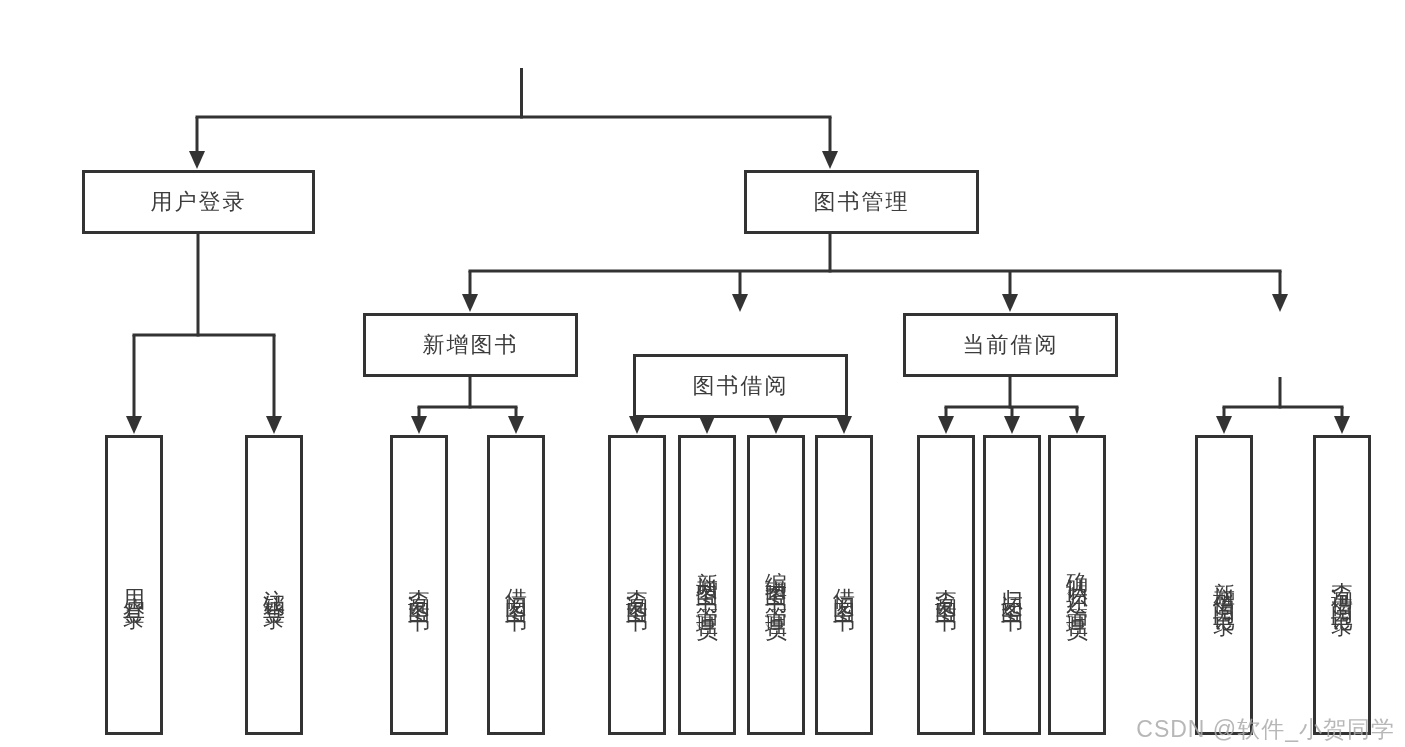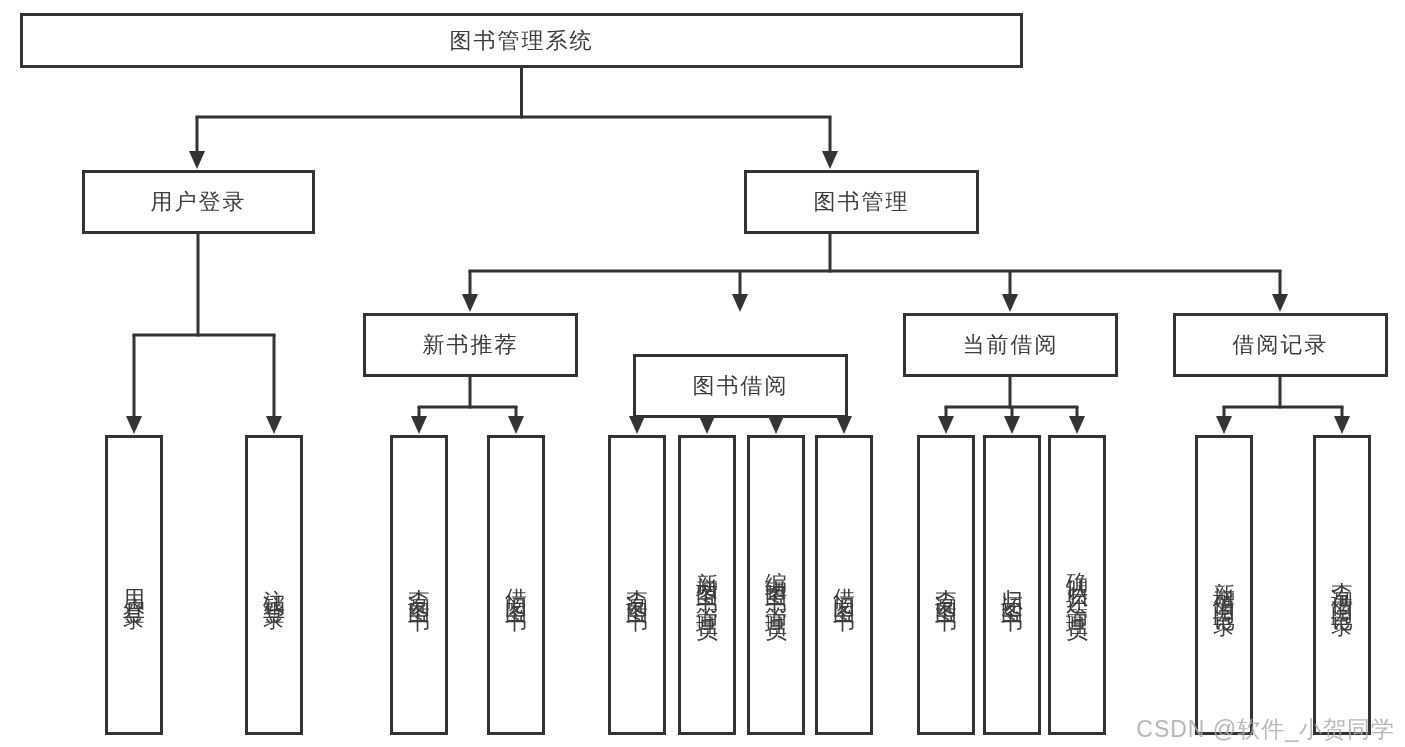--- a/index.html
+++ b/index.html
@@ -128,43 +128,37 @@
     <g>
       <line x1="1280" y1="377" x2="1280" y2="408.5"></line>
       <line x1="1222.5" y1="407" x2="1343.5" y2="407"></line>
       <line x1="1224" y1="407" x2="1224" y2="421"></line>
       <polygon points="1216,416 1232,416 1224,434"></polygon>
       <line x1="1342" y1="407" x2="1342" y2="421"></line>
       <polygon points="1334,416 1350,416 1342,434"></polygon>
     </g>
   </svg>
 
-  <div class="hbox" style="left:20px;top:13px;width:1003px;height:55px;">
-    <span>图书管理系统</span>
-  </div>
 
   <div class="hbox" style="left:82px;top:170px;width:233px;height:64px;">
     <span>用户登录</span>
   </div>
   <div class="hbox" style="left:712px;top:170px;width:235px;height:64px;margin-left:32px;">
     <span>图书管理</span>
   </div>
 
   <div class="hbox" style="left:363px;top:313px;width:215px;height:64px;">
-    <span>新书推荐</span>
+    <span>新增图书</span>
   </div>
   <div class="hbox" style="left:633px;top:313px;width:215px;height:64px;margin-top:41px;">
     <span>图书借阅</span>
   </div>
   <div class="hbox" style="left:903px;top:313px;width:215px;height:64px;text-align:right;">
     <span>当前借阅</span>
   </div>
-  <div class="hbox" style="left:1173px;top:313px;width:215px;height:64px;">
-    <span>借阅记录</span>
-  </div>
 
   <div class="vbox" style="left:105px;">
     <span class="vtext">用户登录</span>
   </div>
   <div class="vbox" style="left:245px;">
     <span class="vtext">注销登录</span>
   </div>
   <div class="vbox" style="left:390px;">
     <span class="vtext">查询图书</span>
   </div>

